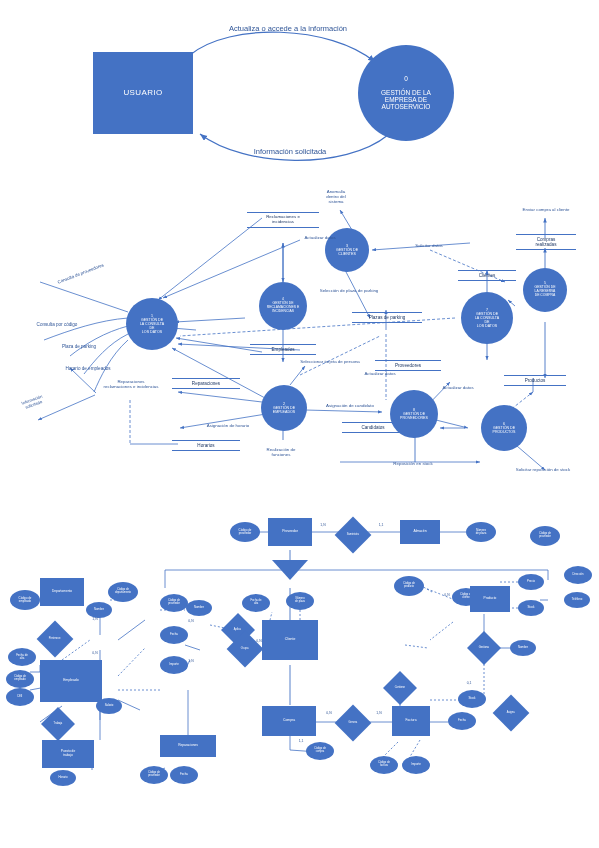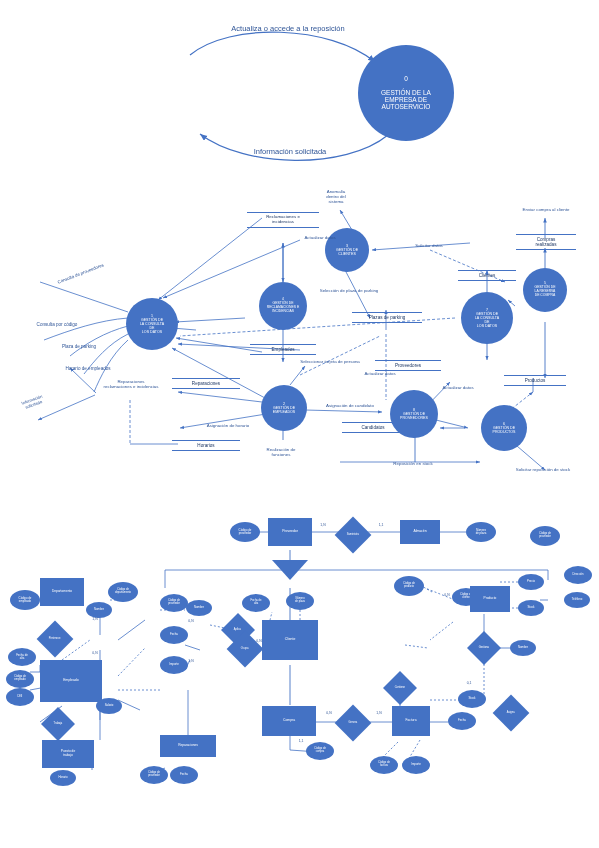--- a/index.html
+++ b/index.html
@@ -150,29 +150,32 @@
       <path d="M500,608 L520,608" stroke-width="0.8" stroke-dasharray="2,2"></path>
       <path d="M484,614 L484,640" stroke-width="0.8"></path>
       <path d="M495,648 L510,648" stroke-width="0.8"></path>
       <path d="M405,645 L428,648" stroke-width="0.8" stroke-dasharray="2,2"></path>
       <path d="M453,622 L430,640" stroke-width="0.8" stroke-dasharray="2,2"></path>
       <path d="M484,660 L484,700" stroke-width="0.8" stroke-dasharray="2,2"></path>
       <path d="M540,600 L548,600" stroke-width="0.8"></path>
     </g>
   </svg>
 
+  <div class="node rect" style="left:93px;top:52px;width:100px;height:82px;font-size:8px;letter-spacing:.4px;">
+    <span>USUARIO</span>
+  </div>
 
   <div class="node circ" style="left:358px;top:45px;width:96px;height:96px;flex-direction:column;font-size:6.5px;">
     <span style="margin-bottom:6px;">0</span>
     <span style="white-space:pre-line;">GESTIÓN DE LA
 EMPRESA DE
 AUTOSERVICIO</span>
   </div>
 
-  <div class="lbl" style="left:198px;top:25px;width:180px;font-size:7.5px;">Actualiza o accede a la reposición</div>
+  <div class="lbl" style="left:198px;top:25px;width:180px;font-size:7.5px;">Actualiza o accede a la información</div>
   <div class="lbl" style="left:230px;top:148px;width:120px;font-size:7.5px;">Información solicitada</div>
 
   <div class="node circ" style="left:126px;top:298px;width:52px;height:52px;flex-direction:column;font-size:3.6px;">
     <span>1</span>
     <span style="white-space:pre-line;">GESTIÓN DE
 LA CONSULTA
 DE
 LOS DATOS</span>
   </div>
 

